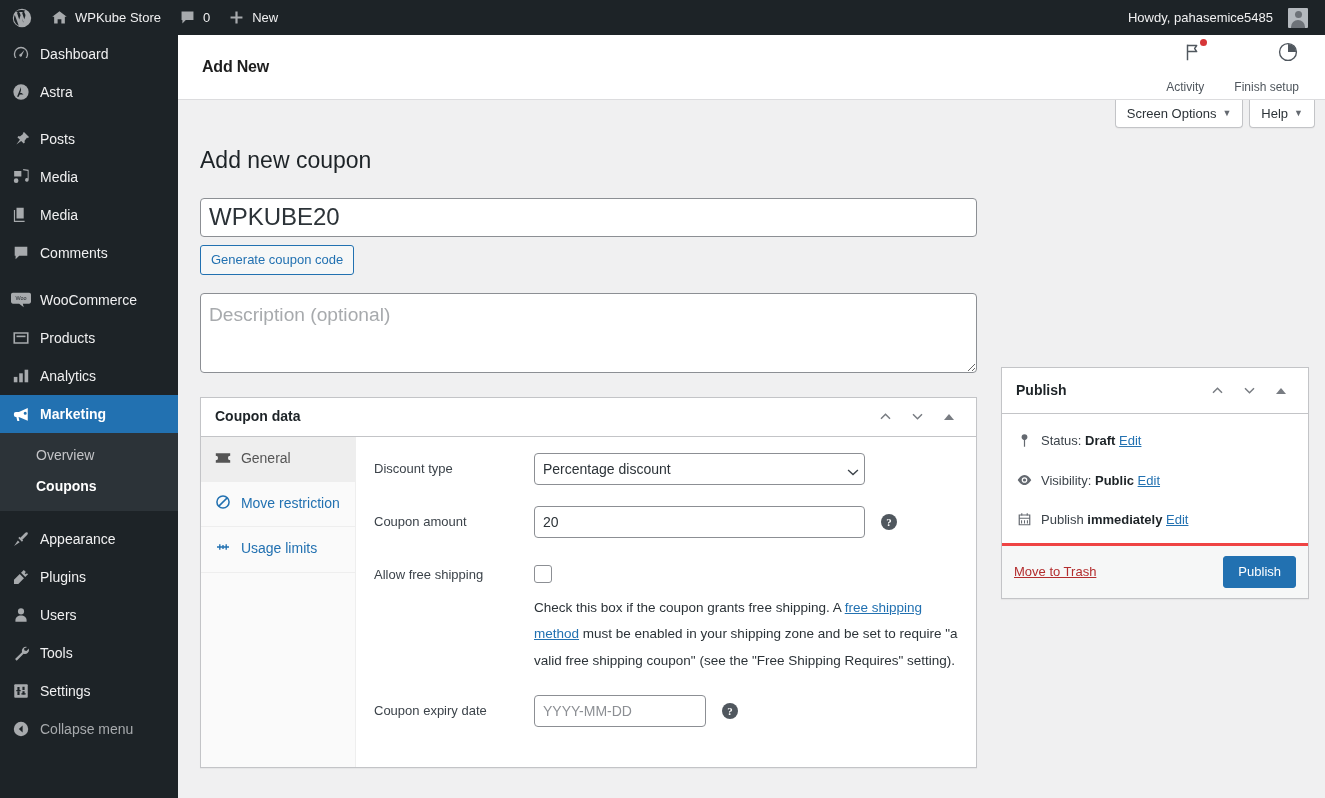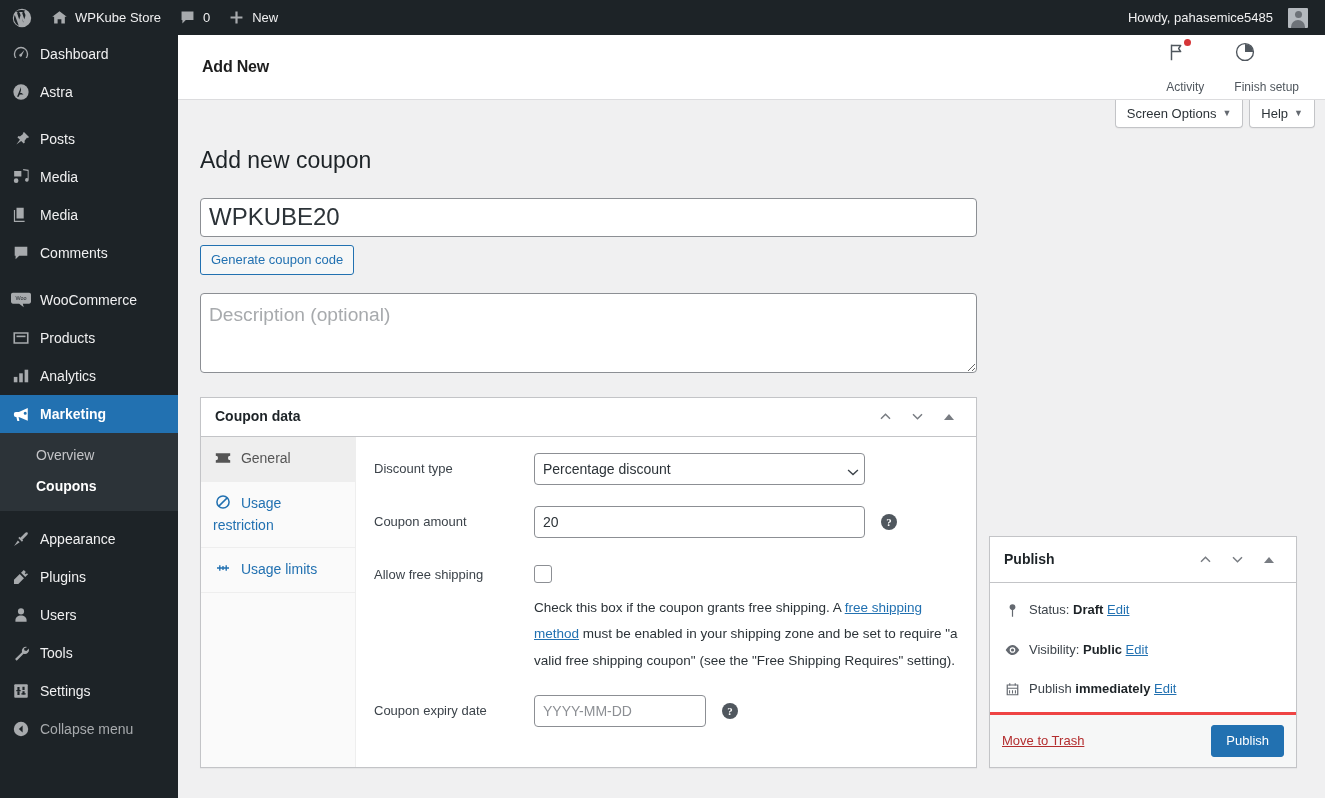--- a/index.html
+++ b/index.html
@@ -112,21 +112,21 @@
     display: flex; align-items: center;
     padding: 0 16px 0 24px;
     position: relative;
   }
   #wc-header .wc-title {
     font-size: 16px; font-weight: 600; color: #1e1e1e;
     letter-spacing: -.2px;
   }
   .wc-actions { margin-left: auto; display: flex; align-items: flex-start; gap: 10px; }
   .wc-action {
-    display: flex; flex-direction: column; align-items: flex-start;
+    display: flex; flex-direction: column; align-items: flex-end;
     gap: 16px; padding: 2px 10px; cursor: pointer;
     color: #50575e; font-size: 12px; position: relative;
   }
   .wc-action .ic { position: relative; height: 24px; display:flex; align-items:center; }
   .wc-action .ic svg { display: block; }
   .badge-dot {
     position: absolute; top: -1px; right: -3px;
     width: 7px; height: 7px; border-radius: 50%;
     background: #d63638;
   }
@@ -156,21 +156,21 @@
   #wrap { padding: 0 22px 0 22px; }
   h1.page-title {
     font-size: 23px;
     font-weight: 400;
     color: #1d2327;
     margin: 0 0 18px 0;
     padding: 9px 0 4px 0;
     line-height: 1.3;
   }
 
-  #poststuff { display: flex; gap: 12px; align-items: flex-end; }
+  #poststuff { display: flex; gap: 24px; align-items: center; }
   #post-body { width: 777px; flex: 0 0 777px; }
   #side-col  { width: 308px; flex: 0 0 308px; }
 
   
   #titlediv input {
     width: 100%; height: 39px;
     font-size: 1.5em;
     padding: 3px 8px;
     border: 1px solid #8c8f94;
     border-radius: 4px;
@@ -675,21 +675,21 @@
                 </a>
               </li>
               <li>
                 <a>
                   <span class="tab-ic">
                     <svg width="16" height="16" viewBox="0 0 20 20" fill="none" stroke="#2271b1" stroke-width="1.9">
                         <circle cx="10" cy="10" r="7.6"></circle>
                         <path d="M4.8 15.2 15.2 4.8"></path>
                       </svg>
                   </span>
-                  <span>Usage restriction</span>
+                  <span>Move restriction</span>
                 </a>
               </li>
               <li>
                 <a>
                   <span class="tab-ic">
                     <svg width="16" height="16" viewBox="0 0 20 20" fill="none" stroke="#2271b1" stroke-width="1.7">
                         <path d="M2.5 10h15M6 6.5v7M14 6.5v7M10 7.5v5"></path>
                       </svg>
                   </span>
                   <span>Usage limits</span>

